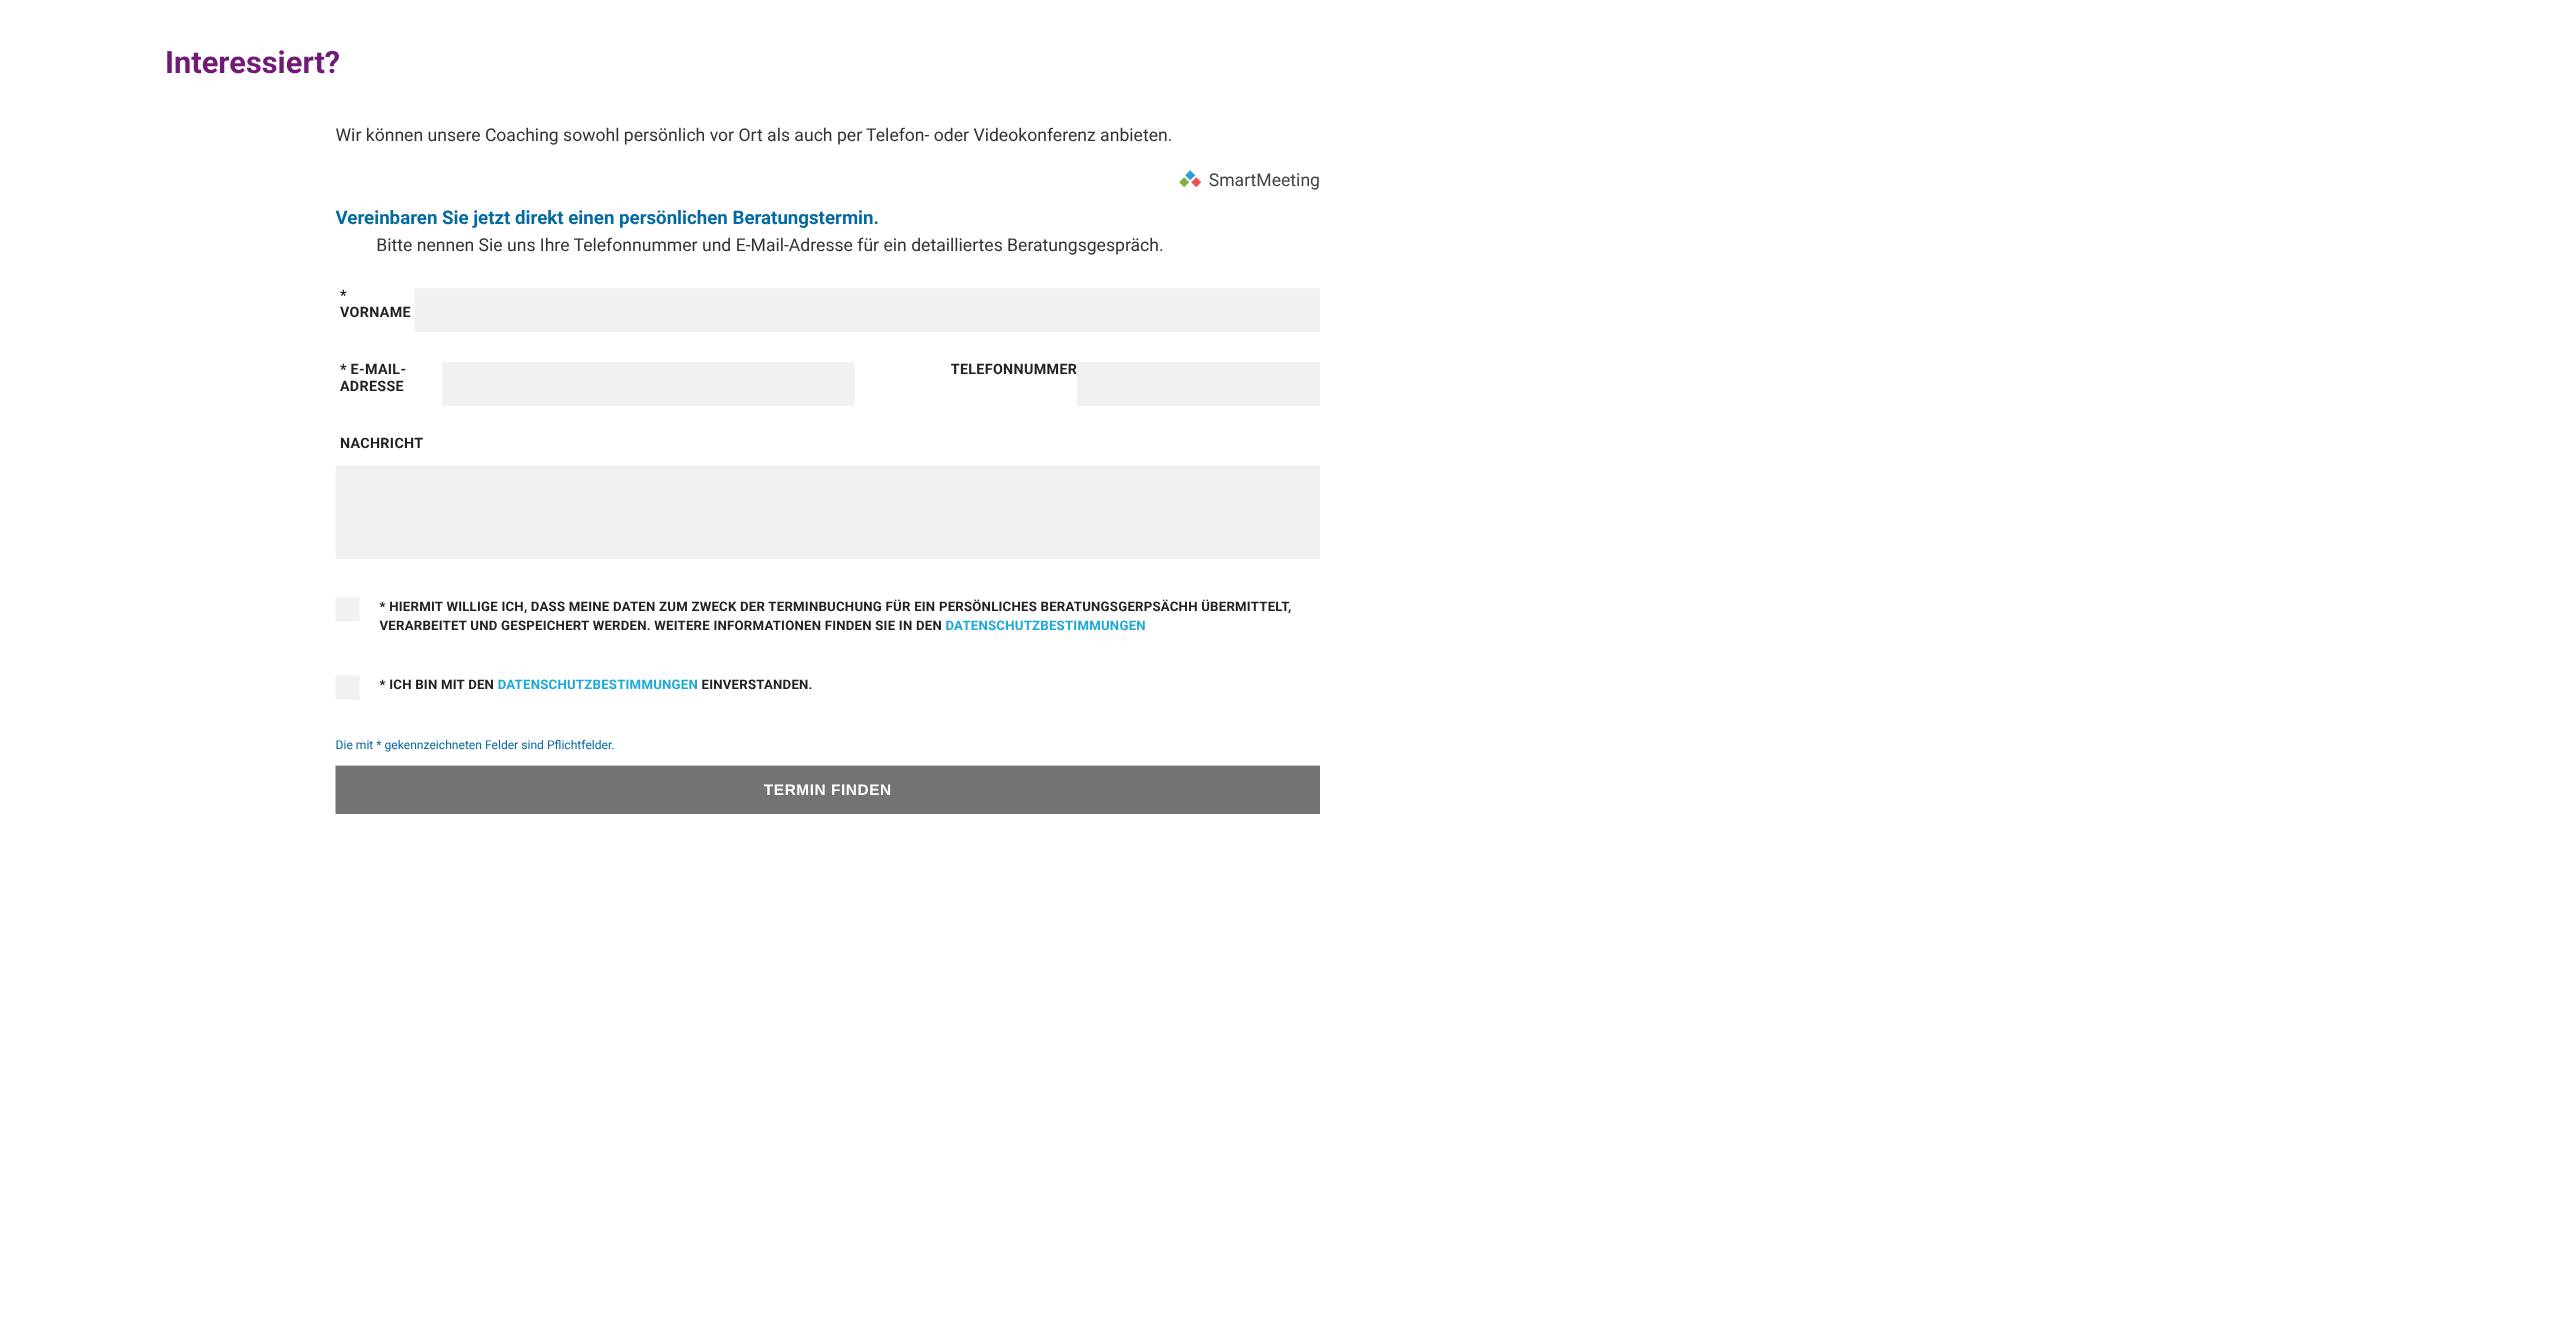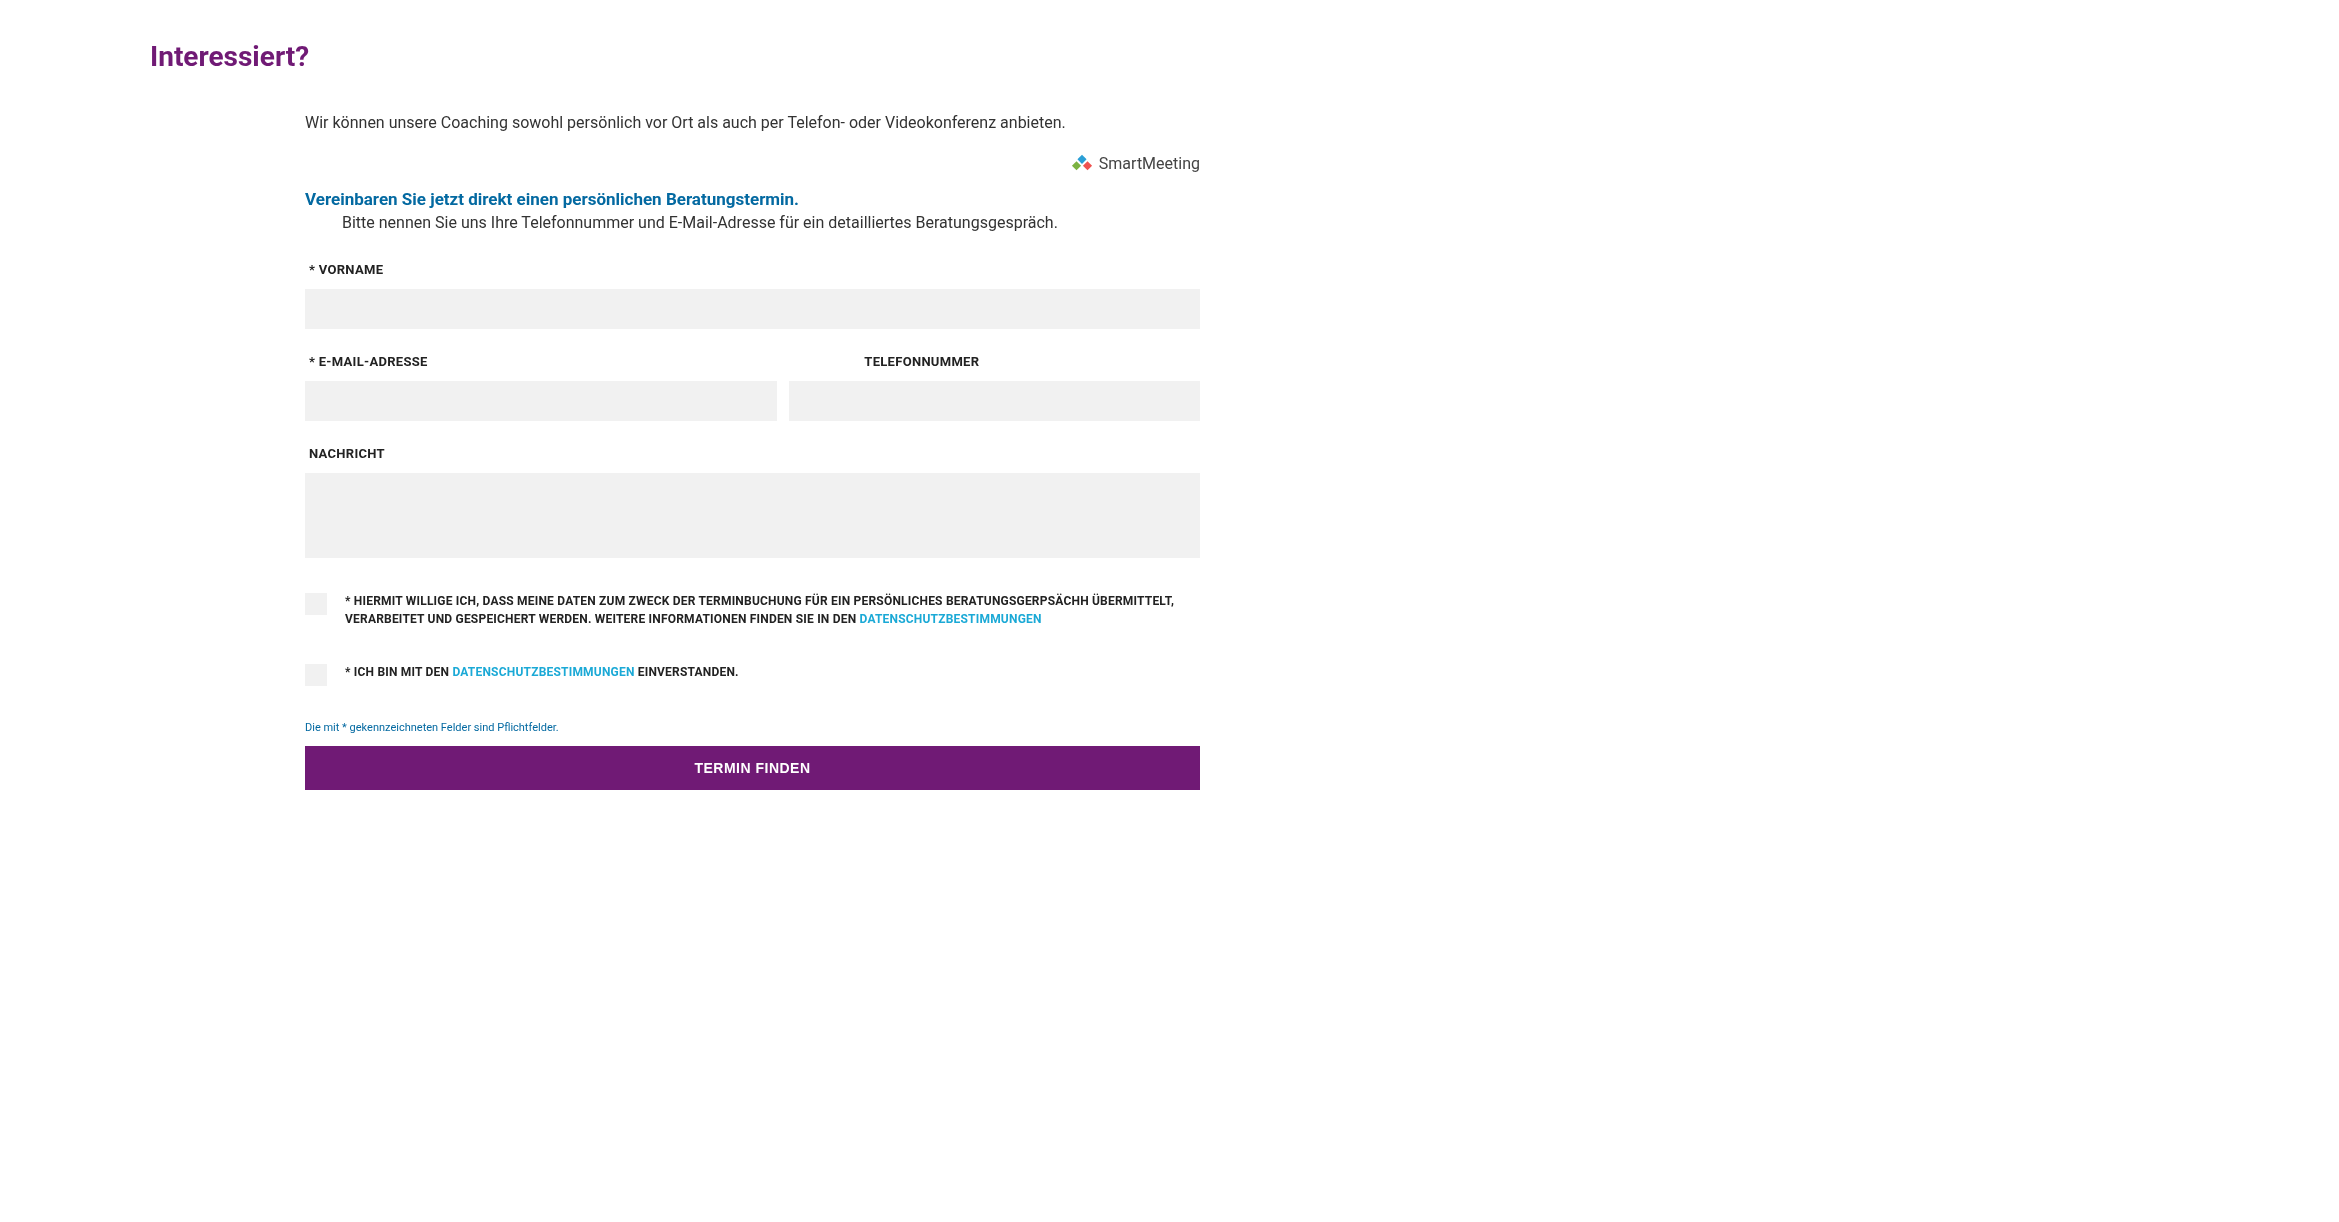--- a/index.html
+++ b/index.html
@@ -58,21 +58,21 @@
       margin-left: 37px;
     }
     .form-row {
       display: flex;
       gap: 12px;
       margin-bottom: 25px;
     }
     .form-group {
       flex: 1;
       display: flex;
-      flex-direction: column;
+      flex-direction: row;
     }
     .form-group.wide {
       flex: 1.15;
     }
     .form-label {
       font-size: 13px;
       font-weight: 700;
       color: #222;
       margin-bottom: 12px;
       padding-left: 4px;
@@ -127,21 +127,21 @@
       color: #1ba9d6;
       cursor: pointer;
     }
     .required-note {
       font-size: 11px;
       color: #0369a1;
       margin-bottom: 12px;
     }
     .submit-button {
       width: 100%;
-      background: #701a75;
+      background: #737373;
       color: #fff;
       border: none;
       height: 44px;
       font-size: 14px;
       font-weight: 700;
       letter-spacing: 0.5px;
       cursor: pointer;
     }
     .logo-svg {
       width: 22px;

